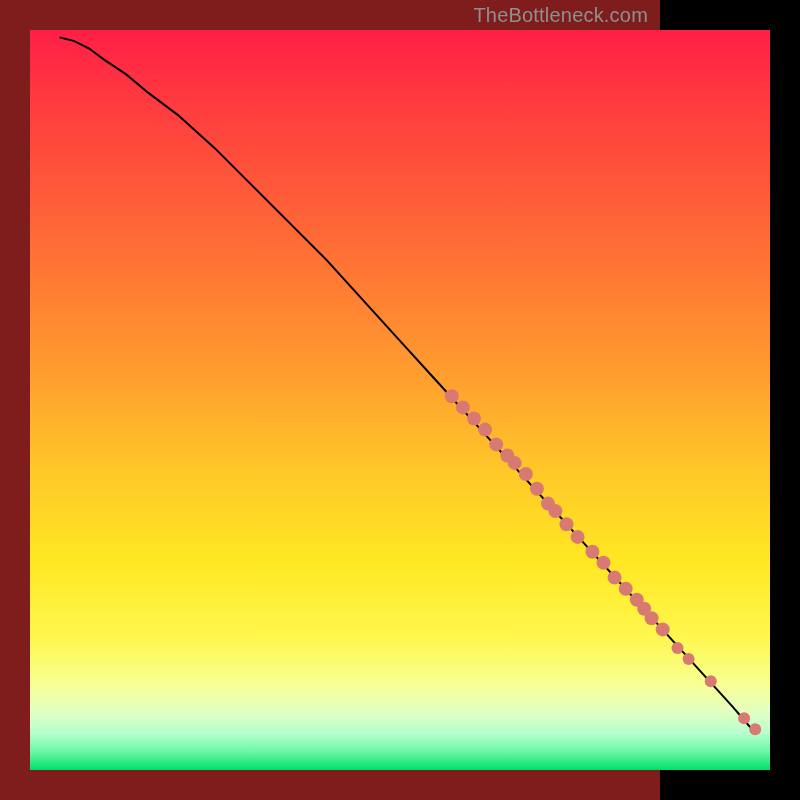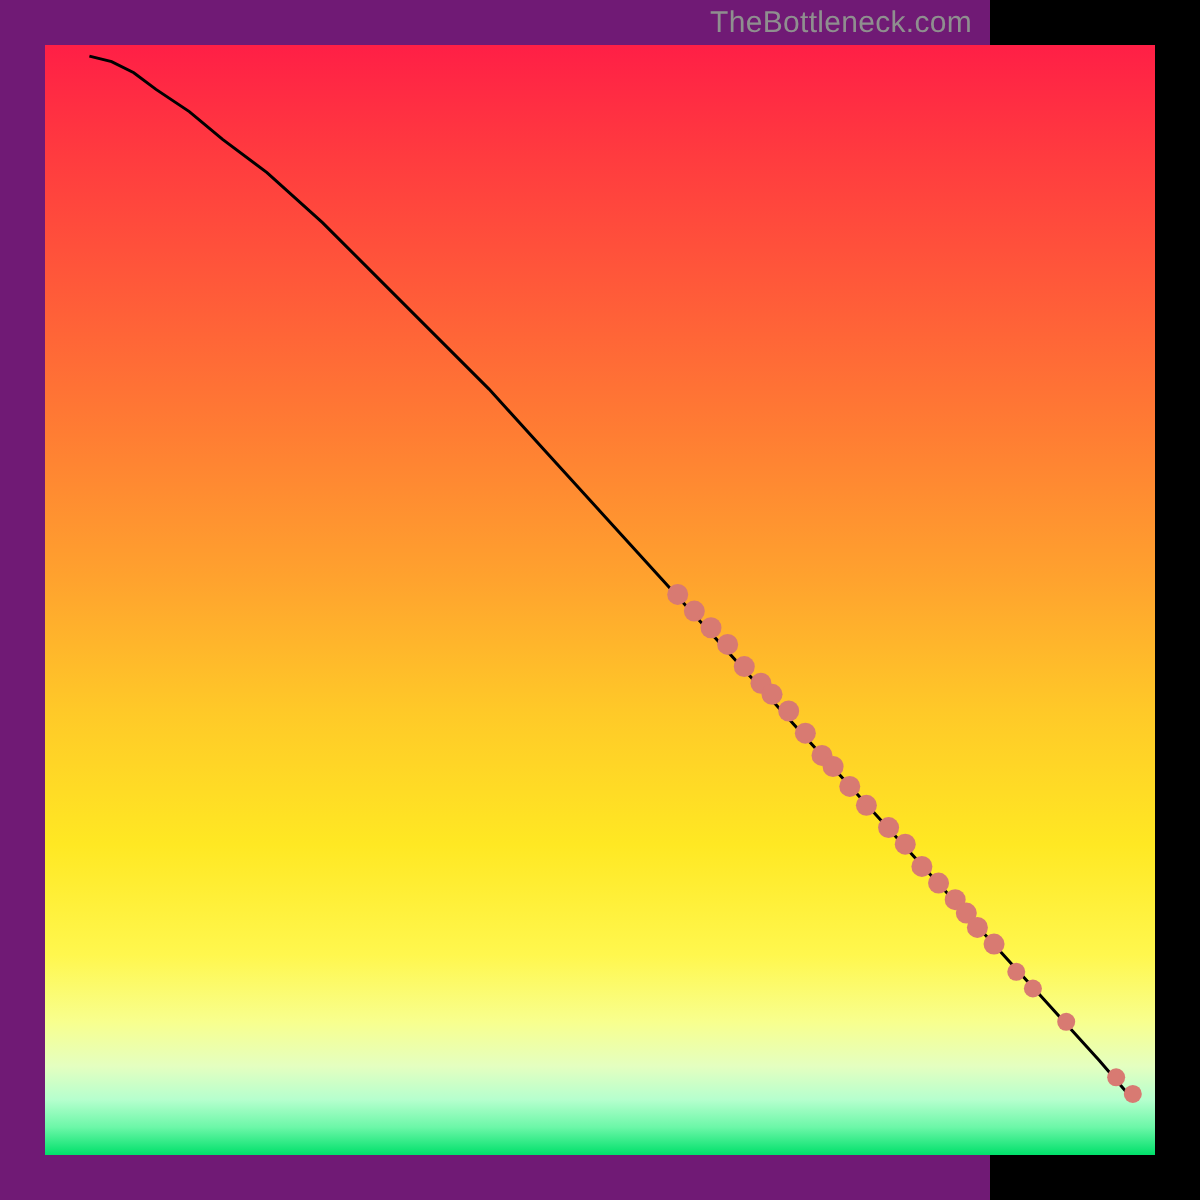--- a/index.html
+++ b/index.html
@@ -10,21 +10,21 @@
     background: #000;
     overflow: hidden;
     font-family: Arial, Helvetica, sans-serif;
   }
   .frame {
     position: absolute;
     top: 0;
     left: 0;
     width: 660px;
     height: 800px;
-    background: #701a75;
+    background: #7f1d1d;
   }
   .watermark {
     position: absolute;
     top: 4px;
     right: 12px;
     color: #8f8f8f;
     font-size: 20px;
     font-weight: 500;
     letter-spacing: 0.2px;
     user-select: none;

